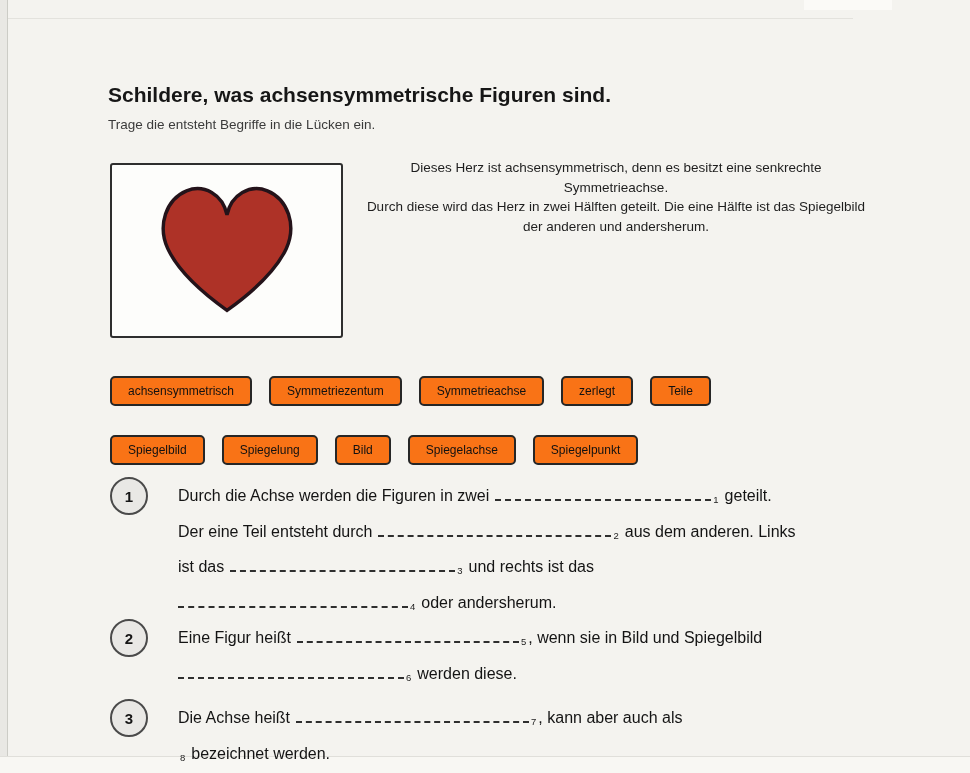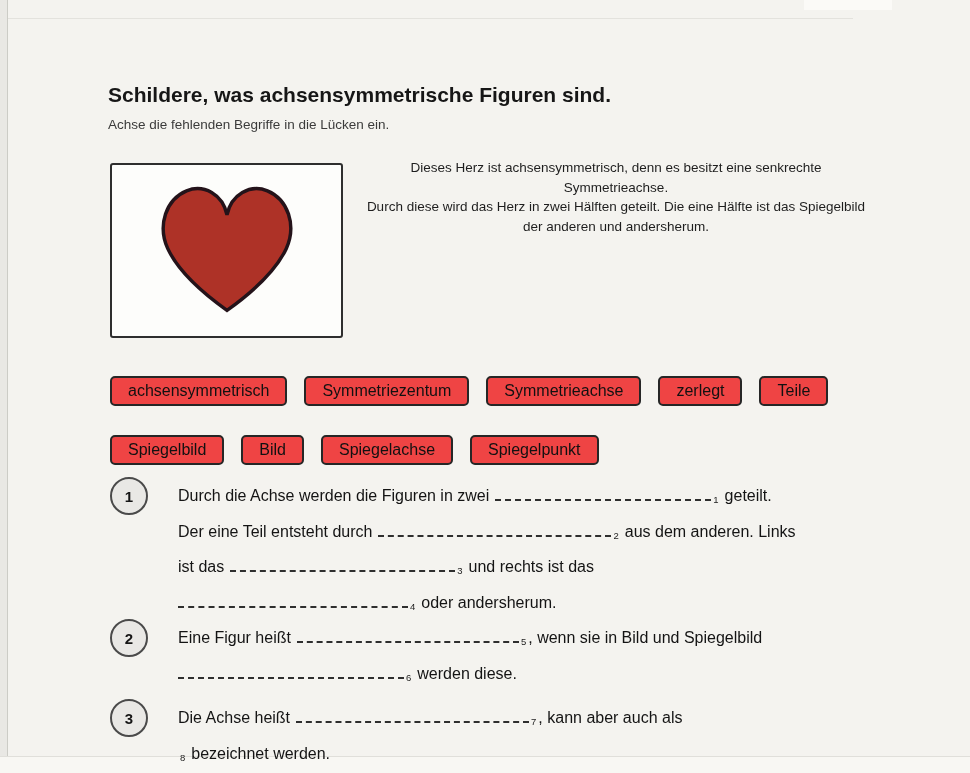--- a/index.html
+++ b/index.html
@@ -27,23 +27,23 @@
     display:flex; align-items:center; justify-content:center;
   }
   .heart-box svg { display:block; }
 
   .intro { position:absolute; left:360px; top:158px; width:512px; font-size:13.5px; line-height:19.5px; color:#1e1e1e;text-align:center; }
 
   .chips-row { position:absolute; left:110px; display:flex; gap:17px; }
   .chips-row.r1 { top:376px; }
   .chips-row.r2 { top:420px;margin-top:15px; }
   .chip {
-    height:30px; padding:0 16px; background:#ef4444;
+    height:30px; padding:0 16px; background:#f97316;
     border:2px solid #262626; border-radius:5px;
-    font-size:16px; color:#111; display:flex; align-items:center; justify-content:center;
+    font-size:12px; color:#111; display:flex; align-items:center; justify-content:center;
     cursor:pointer; white-space:nowrap;
   }
 
   .exercise { position:absolute; left:110px; display:flex; gap:30px; }
   .ex-1 { top:477px; }
   .ex-2 { top:619px; }
   .ex-3 { top:699px; }
   .num-circle {
     flex:0 0 auto; width:38px; height:38px; border-radius:50%;
     background:#e9e8e5; border:2px solid #4a4a4a;
@@ -63,21 +63,21 @@
 <body>
 
 <div class="edge-left"></div>
 <div class="edge-top"></div>
 <div class="corner-patch"></div>
 <div class="edge-bottom"></div>
 
 <div class="sheet">
 
   <div class="title">Schildere, was achsensymmetrische Figuren sind.</div>
-  <div class="subtitle">Achse die fehlenden Begriffe in die Lücken ein.</div>
+  <div class="subtitle">Trage die entsteht Begriffe in die Lücken ein.</div>
 
   <div class="heart-box">
     <svg width="172" height="152" viewBox="0 0 200 176">
       <path d="M100,46 C95,22 73,10 53,18 C29,28 19,58 31,85 C44,113 72,137 100,157 C128,137 156,113 169,85 C181,58 171,28 147,18 C127,10 105,22 100,46 Z" stroke-width="4" stroke="#24131a" fill="#ae3227"></path>
     </svg>
   </div>
 
   <div class="intro">
     <div>Dieses Herz ist achsensymmetrisch, denn es besitzt eine senkrechte Symmetrieachse.</div>
     <div>Durch diese wird das Herz in zwei Hälften geteilt. Die eine Hälfte ist das Spiegelbild der anderen und andersherum.</div>
@@ -85,20 +85,21 @@
 
   <div class="chips-row r1">
     <div class="chip">achsensymmetrisch</div>
     <div class="chip">Symmetriezentum</div>
     <div class="chip">Symmetrieachse</div>
     <div class="chip">zerlegt</div>
     <div class="chip">Teile</div>
   </div>
   <div class="chips-row r2">
     <div class="chip">Spiegelbild</div>
+    <div class="chip">Spiegelung</div>
     <div class="chip">Bild</div>
     <div class="chip">Spiegelachse</div>
     <div class="chip">Spiegelpunkt</div>
   </div>
 
   <div class="exercise ex-1">
     <div class="num-circle">1</div>
     <div class="ex-lines">
       <div class="ex-line"><span>Durch die Achse werden die Figuren in zwei</span><span class="blank"><span class="bline" style="width:216px"></span><span class="bnum">1</span></span><span>geteilt.</span></div>
       <div class="ex-line"><span>Der eine Teil entsteht durch</span><span class="blank"><span class="bline" style="width:233px"></span><span class="bnum">2</span></span><span>aus dem anderen. Links</span></div>

